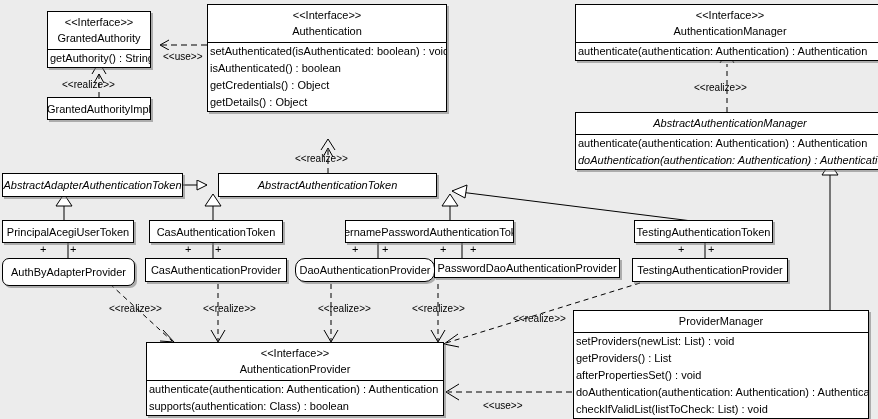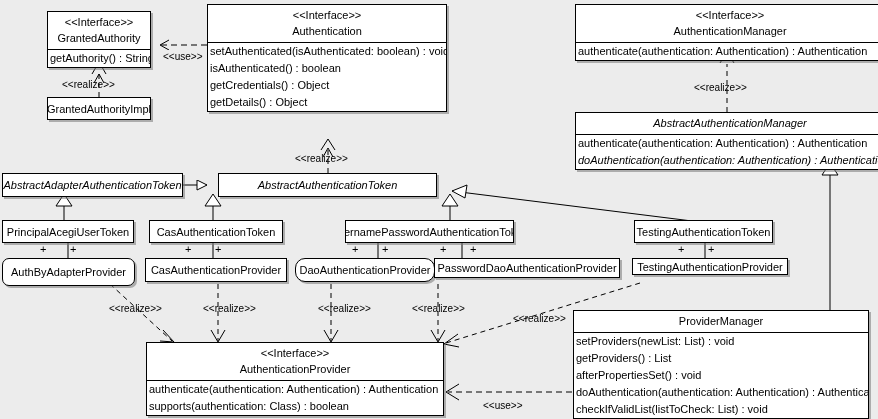--- a/index.html
+++ b/index.html
@@ -214,21 +214,21 @@
   </div>
   <div class="node simple" style="left:145px;top:258px;width:142px;height:24px;">
     <span class="nm">CasAuthenticationProvider</span>
   </div>
   <div class="node simple" style="left:295px;top:258px;width:140px;height:24px;border-radius:10px;">
     <span class="nm">DaoAuthenticationProvider</span>
   </div>
   <div class="node simple" style="left:434px;top:258px;width:186px;height:20px;">
     <span class="nm">PasswordDaoAuthenticationProvider</span>
   </div>
-  <div class="node simple" style="left:632px;top:258px;width:156px;height:17px;">
+  <div class="node simple" style="left:632px;top:258px;width:156px;height:24px;">
     <span class="nm">TestingAuthenticationProvider</span>
   </div>
 
   <div class="node" style="left:146px;top:342px;width:298px;">
     <div class="hdr">
       <span class="stereo">&lt;&lt;Interface&gt;&gt;</span>
       <span class="nm">AuthenticationProvider</span>
     </div>
     <div class="ops sep">
       <div class="op">authenticate(authentication: Authentication) : Authentication</div>

